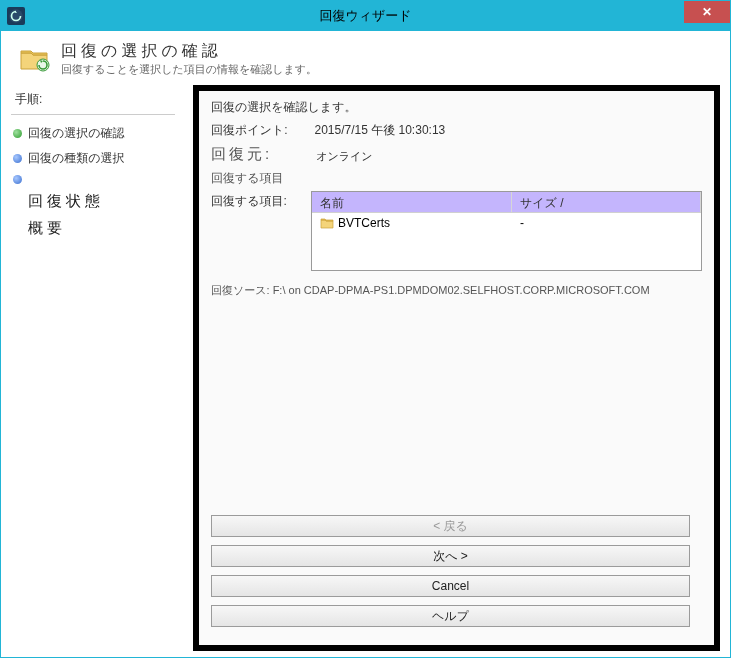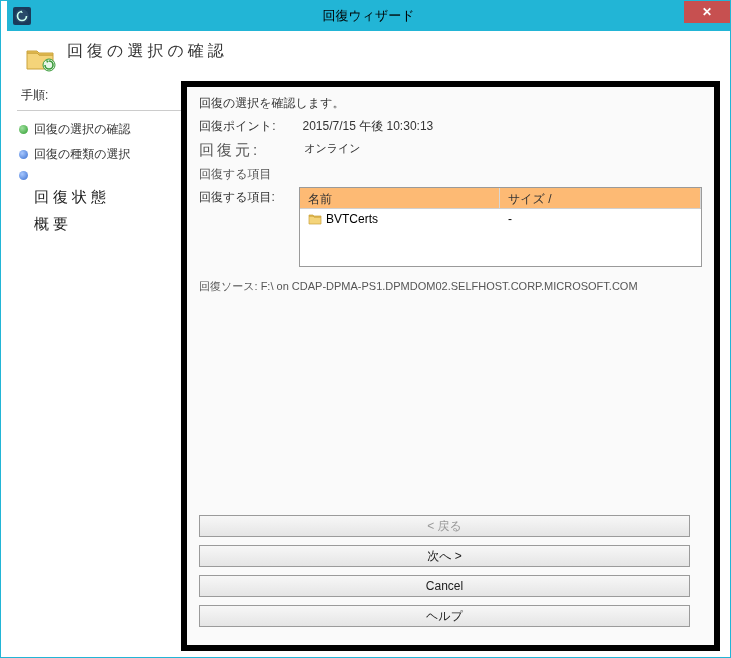--- a/index.html
+++ b/index.html
@@ -11,21 +11,20 @@
       height: 658px;
       overflow: hidden;
     }
     .window {
       width: 731px;
       height: 658px;
       border: 1px solid #22b5d6;
       background: #fff;
       display: flex;
       flex-direction: column;
-      padding-left: 6px;
     }
     .titlebar {
       height: 30px;
       background: #22b5d6;
       display: flex;
       align-items: center;
       position: relative;
       color: #000;
     }
     .titlebar-icon {
@@ -84,21 +83,21 @@
     }
     .header-text .sub {
       font-size: 11px;
       color: #666;
       margin-top: 0;
     }
     .body-area {
       flex: 1;
       display: flex;
       padding: 0 10px 6px 10px;
-      gap: 0;
+      gap: 18px;
       min-height: 0;
     }
     .sidebar {
       width: 164px;
       padding-top: 4px;
     }
     .sidebar-title {
       font-size: 12px;
       color: #333;
       padding: 2px 4px 6px 4px;
@@ -137,21 +136,21 @@
       min-width: 0;
     }
     .main-panel .row {
       margin-bottom: 6px;
       font-size: 12px;
       color: #333;
     }
     .row-pair {
       display: flex;
       gap: 14px;
-      align-items: flex-start;
+      align-items: flex-end;
     }
     .row-pair .k { color: #333; font-size: 12px; }
     .row-pair .v { color: #333; font-size: 12px; margin-left: 13px; }
     .origin-label {
       font-size: 15px;
       letter-spacing: 3px;
       color: #555;
     }
     .origin-value {
       font-size: 11px;
@@ -177,21 +176,21 @@
     }
     .items-table {
       flex: 1;
       border: 1px solid #9a9a9a;
       height: 80px;
       background: #fff;
       overflow: hidden;
     }
     .items-table-head {
       display: flex;
-      background: #fdba74;
+      background: #c4b5fd;
       border-bottom: 1px solid #d0d0d0;
       height: 21px;
     }
     .items-table-head .col {
       padding: 3px 8px;
       font-size: 12px;
       color: #333;
       border-right: 1px solid #d6d6d6;
     }
     .col-name { flex: 0 0 200px; }
@@ -269,20 +268,21 @@
       <svg viewBox="0 0 32 28">
         <path d="M2 8 L2 24 L28 24 L28 10 L14 10 L12 8 Z" fill="#f4d47a" stroke="#caa23a"></path>
         <path d="M2 8 L12 8 L14 10 L28 10 L28 8 L14 8 L12 6 L2 6 Z" fill="#e9c35a" stroke="#caa23a"></path>
         <circle cx="24" cy="20" r="6" fill="#e8f6e8" stroke="#3a9a3a"></circle>
         <path d="M24 16 a4 4 0 1 1 -4 4" stroke="#3a9a3a" stroke-width="1.6" fill="none"></path>
         <path d="M21 15 L24 16 L22 18 Z" fill="#3a9a3a"></path>
       </svg>
     </div>
     <div class="header-text">
       <h1>回復の選択の確認</h1>
+      <div class="sub">回復することを選択した項目の情報を確認します。</div>
     </div>
   </div>
 
   <div class="body-area">
 
     <div class="sidebar">
       <div class="sidebar-title">手順:</div>
 
       <div class="step">
         <span class="bullet bullet-current"></span>

